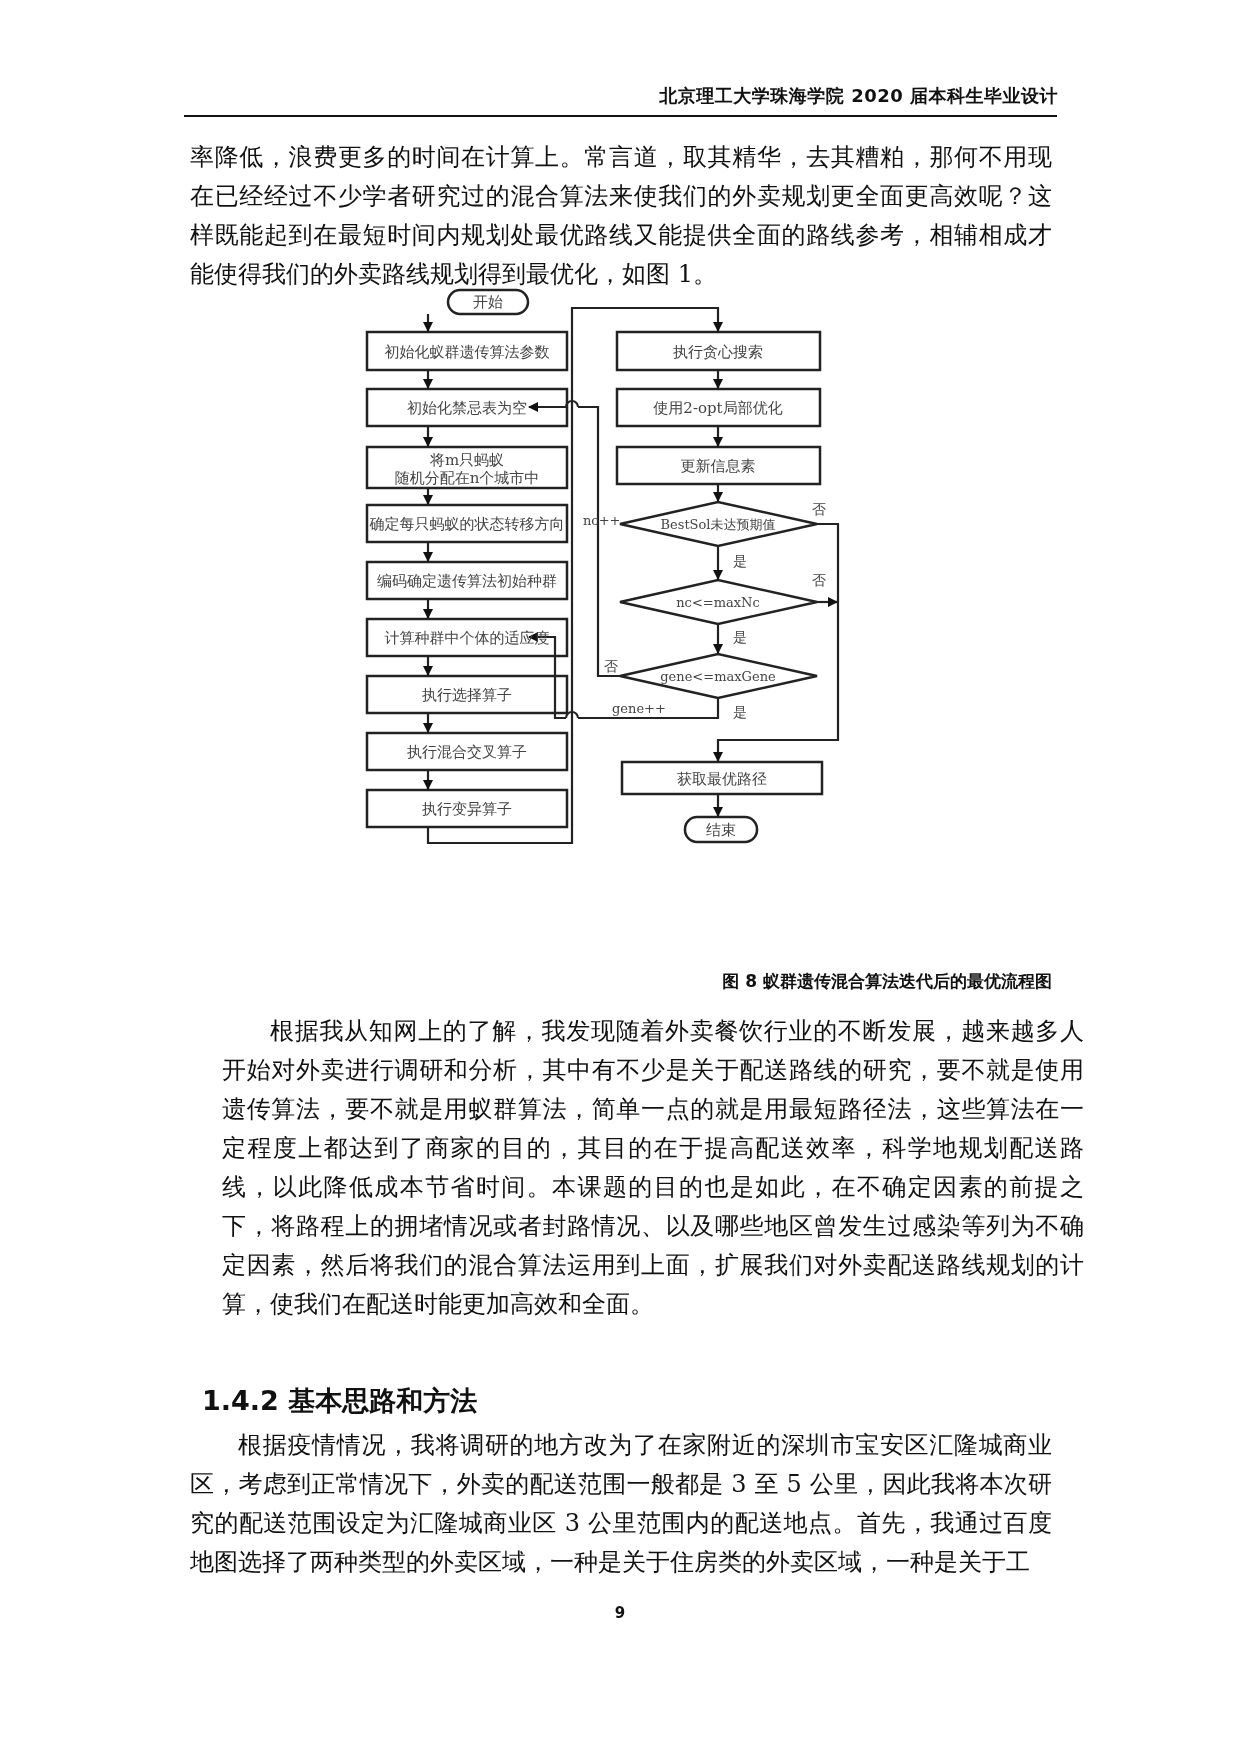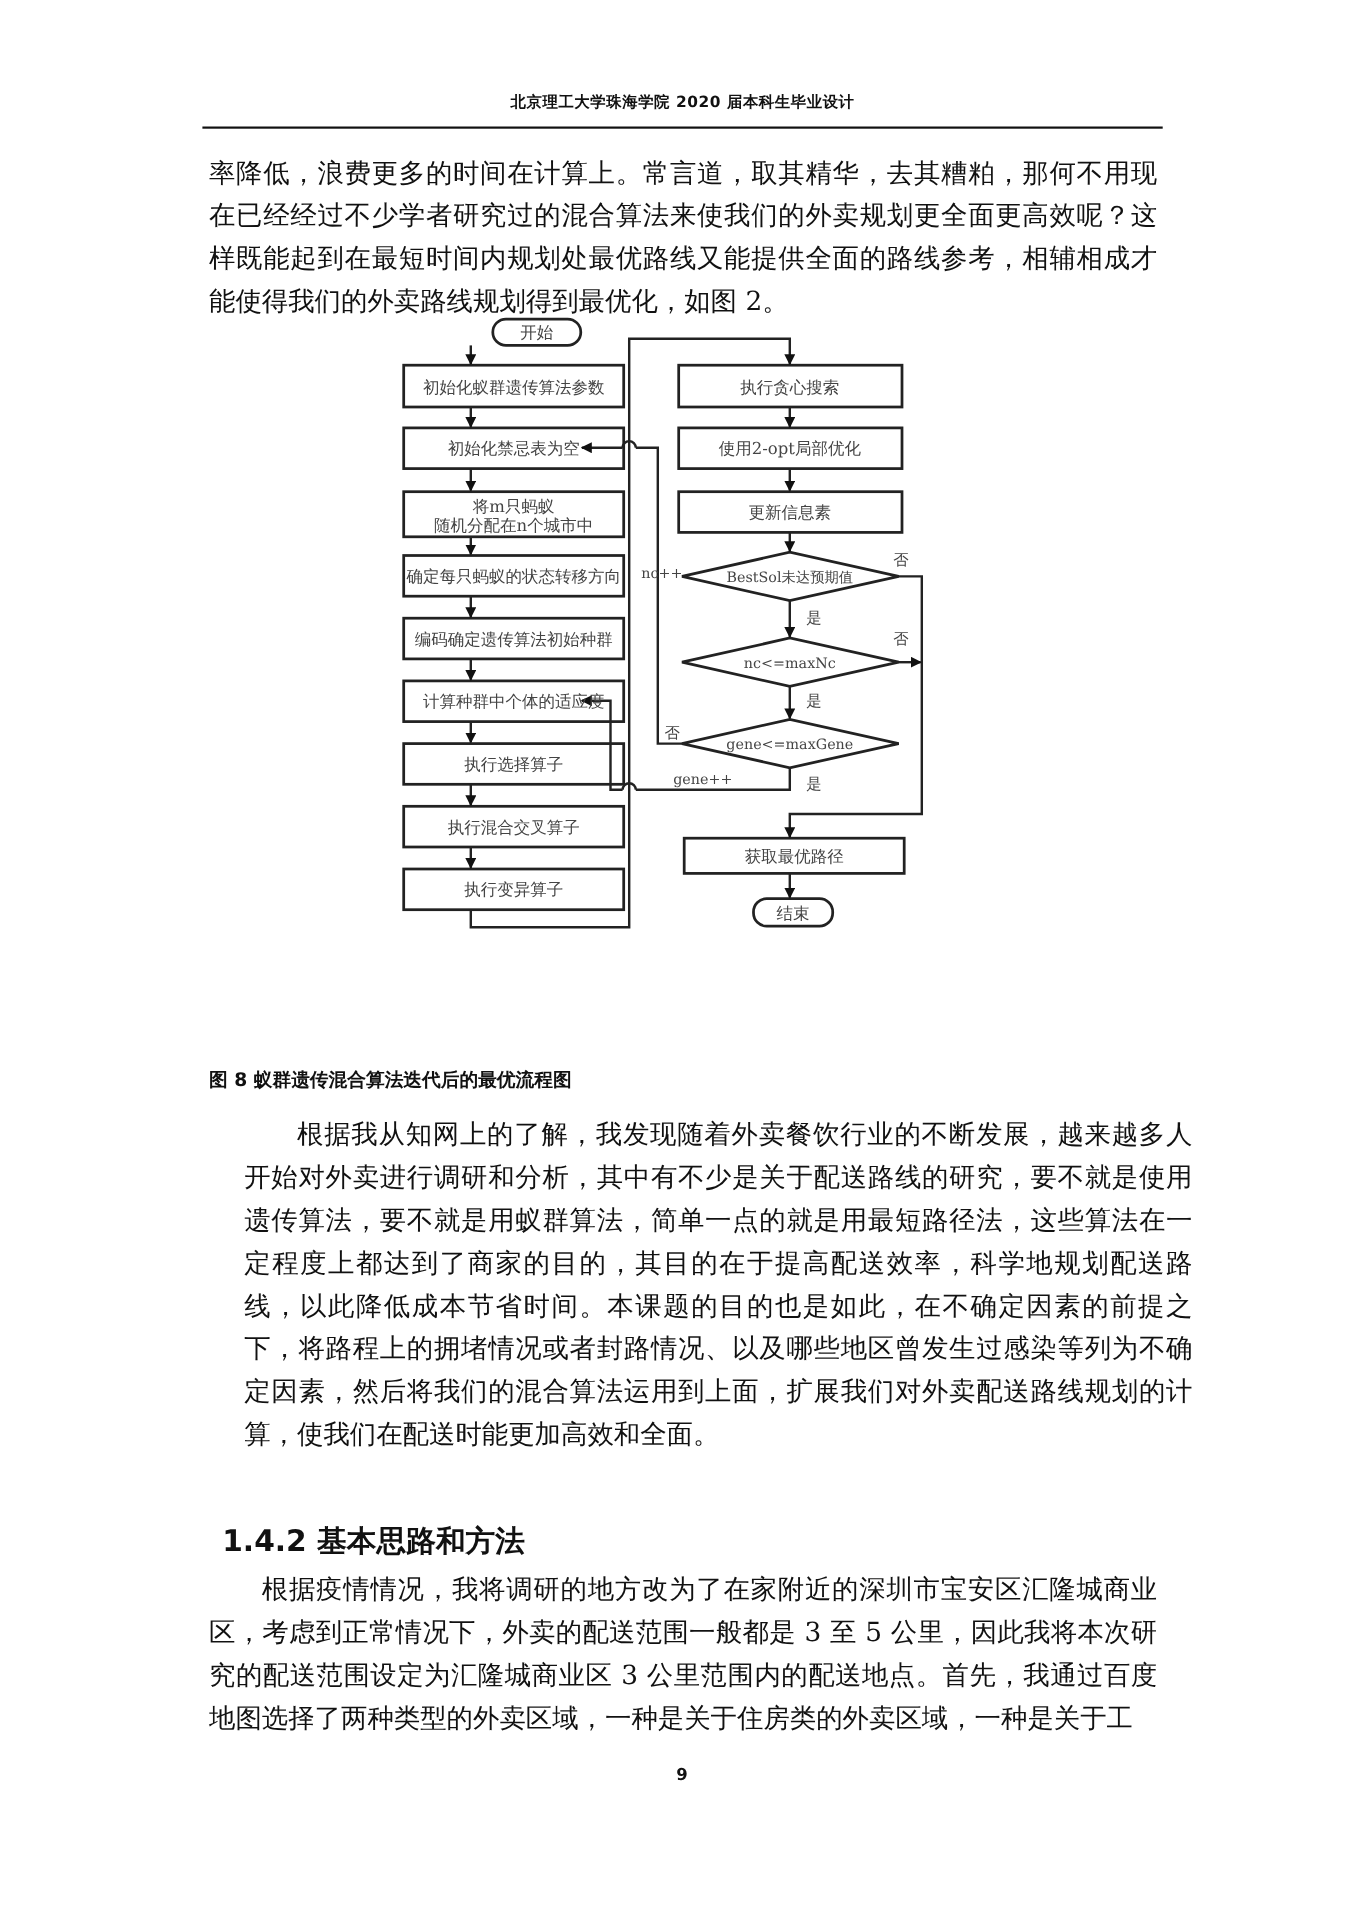--- a/index.html
+++ b/index.html
@@ -1,39 +1,39 @@
 <!DOCTYPE html>
 <html><head>
 <meta charset="utf-8">
 <style>
   html, body { margin: 0; padding: 0; background: #ffffff; }
   body { width: 1240px; height: 1754px; position: relative; overflow: hidden;
          font-family: "DejaVu Serif", "Liberation Serif", serif; color: #111; }
-  .header { position: absolute; left: 183px; top: 84px; width: 875px; text-align: center;
-            font-family: "DejaVu Sans", "Liberation Sans", sans-serif; font-weight: bold; font-size: 14px; letter-spacing: 0.5px; }
+  .header { position: absolute; left: 183px; top: 84px; width: 875px; text-align: right;
+            font-family: "DejaVu Sans", "Liberation Sans", sans-serif; font-weight: bold; font-size: 18px; letter-spacing: 0.5px; }
   .header-rule { position: absolute; left: 184px; top: 115px; width: 873px; height: 2px; background: #111; }
   .para { position: absolute; left: 190px; width: 862px; font-size: 24px; line-height: 39px;
           text-align: justify; text-justify: inter-character; margin: 0; }
   .para.indent { text-indent: 48px; }
-  .caption { position: absolute; left: 190px; top: 970px; width: 862px; text-align: left;
+  .caption { position: absolute; left: 190px; top: 970px; width: 862px; text-align: right;
              font-family: "DejaVu Sans", "Liberation Sans", sans-serif; font-weight: bold; font-size: 17px; }
   .section-title { position: absolute; left: 190px; top: 1371px; font-family: "DejaVu Sans", "Liberation Sans", sans-serif;
                    font-weight: bold; font-size: 27px; margin: 12px; }
   .page-num { position: absolute; left: 0; width: 1240px; top: 1604px; text-align: center;
               font-family: "DejaVu Sans", "Liberation Sans", sans-serif; font-weight: bold; font-size: 15px; }
   svg.flow { position: absolute; left: 0; top: 0; }
   svg.flow text { font-family: "DejaVu Serif", "Liberation Serif", serif; fill: #444; }
 </style>
 </head>
 <body>
 
 <div class="header">北京理工大学珠海学院 2020 届本科生毕业设计</div>
 <div class="header-rule"></div>
 
-<p class="para" style="top:138px;">率降低，浪费更多的时间在计算上。常言道，取其精华，去其糟粕，那何不用现在已经经过不少学者研究过的混合算法来使我们的外卖规划更全面更高效呢？这样既能起到在最短时间内规划处最优路线又能提供全面的路线参考，相辅相成才能使得我们的外卖路线规划得到最优化，如图 2。</p>
+<p class="para" style="top:138px;">率降低，浪费更多的时间在计算上。常言道，取其精华，去其糟粕，那何不用现在已经经过不少学者研究过的混合算法来使我们的外卖规划更全面更高效呢？这样既能起到在最短时间内规划处最优路线又能提供全面的路线参考，相辅相成才能使得我们的外卖路线规划得到最优化，如图 1。</p>
 
 <svg class="flow" width="1240" height="960" viewBox="0 0 1240 960">
   <defs>
     <marker id="arr" markerWidth="10" markerHeight="10" refX="9" refY="5" orient="auto" markerUnits="userSpaceOnUse">
       <path d="M0,0 L10,5 L0,10 z" fill="#111"></path>
     </marker>
   </defs>
   <g stroke="#222" stroke-width="2.5" fill="#fff">
 
     <rect x="448" y="290" width="80" height="24" rx="12"></rect>

